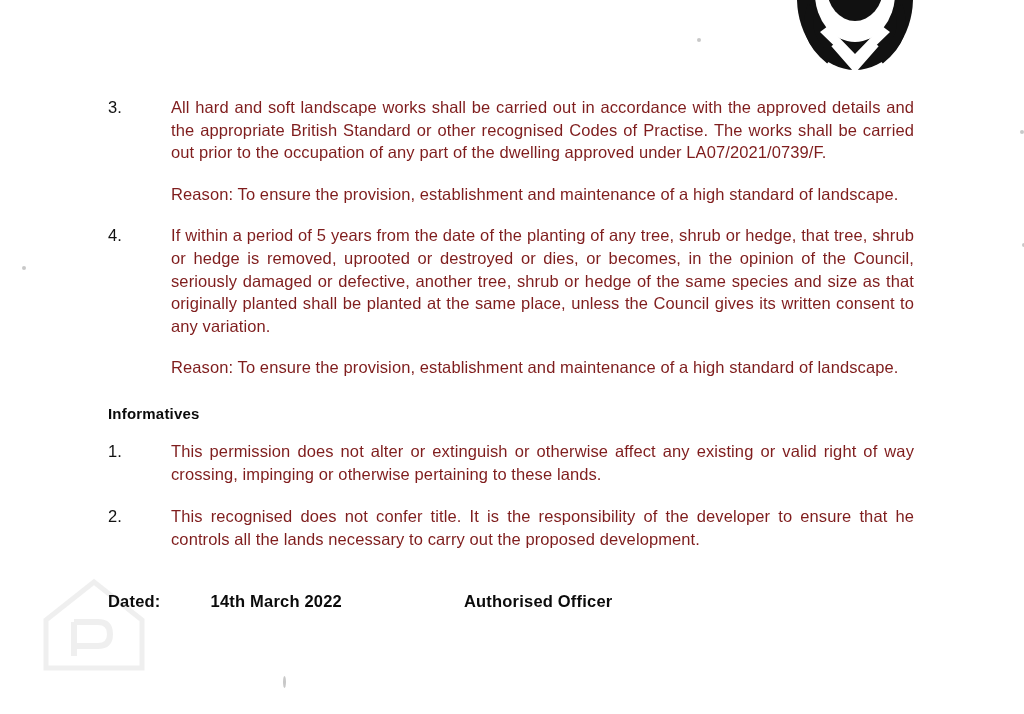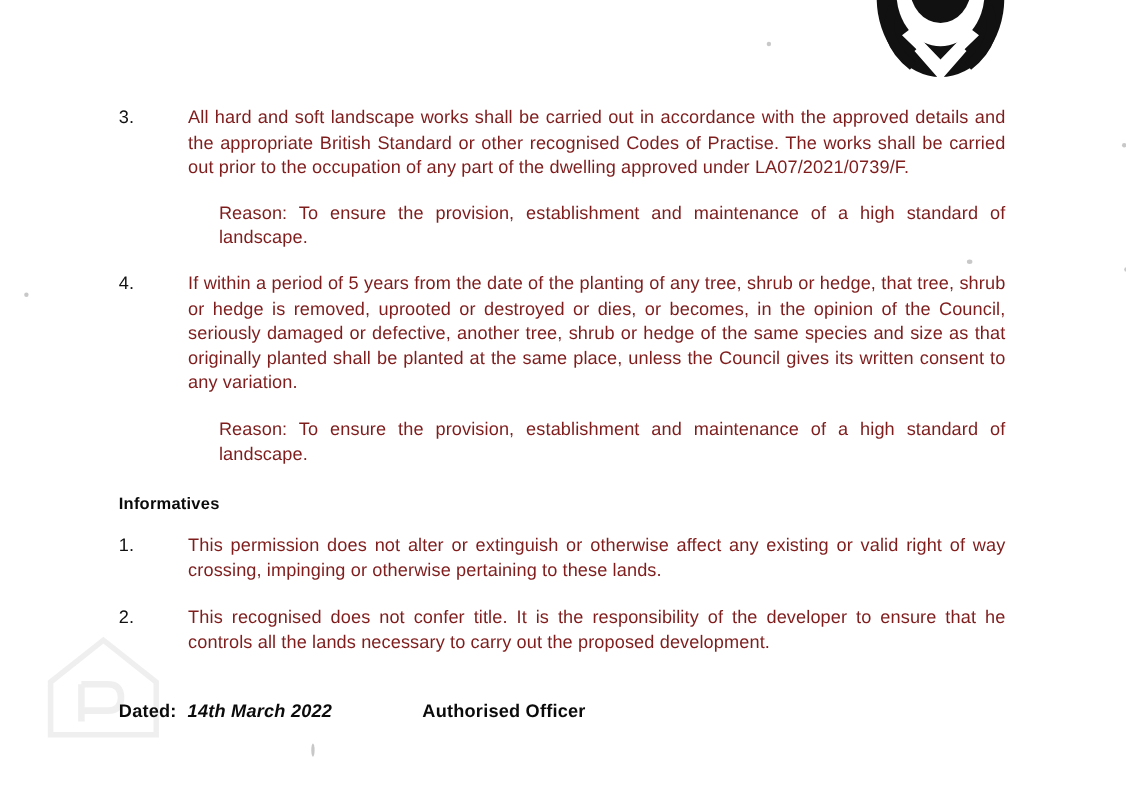--- a/index.html
+++ b/index.html
@@ -76,21 +76,20 @@
   .para {
     font-size: 16.5px;
     line-height: 22.6px;
     text-align: justify;
     color: #7f1d1d;
     letter-spacing: .1px;
     margin: 0;
   }
   .para + .para {
     margin-top: 19px;
-    margin-left: 28px;
   }
   .clause + .clause {
     margin-top: 19px;
   }
 
   .section-title {
     font-size: 15px;
     font-weight: bold;
     margin: 26px 0 18px 0;
     color: #0b0b0b;
@@ -104,23 +103,24 @@
   }
 
   .footer {
     display: flex;
     align-items: flex-end;
     margin-top: 42px;
     font-size: 16.5px;
     font-weight: bold;
     color: #0b0b0b;
     letter-spacing: .2px;
+    gap: 40px;
   }
   .footer .dated-label { margin-right: 10px; }
-  .footer .dated-value { margin-right: 82px; font-style: italic; }
+  .footer .dated-value { margin-right: 82px; }
 </style>
 </head>
 <body>
 
 <div class="page">
 
   <svg class="stamp" viewBox="0 0 130 150" aria-hidden="true">
     <ellipse cx="65" cy="62" rx="58" ry="72" fill="#111111"></ellipse>
     <ellipse cx="65" cy="58" rx="40" ry="48" fill="#ffffff"></ellipse>
     <ellipse cx="65" cy="52" rx="28" ry="33" fill="#111111"></ellipse>

